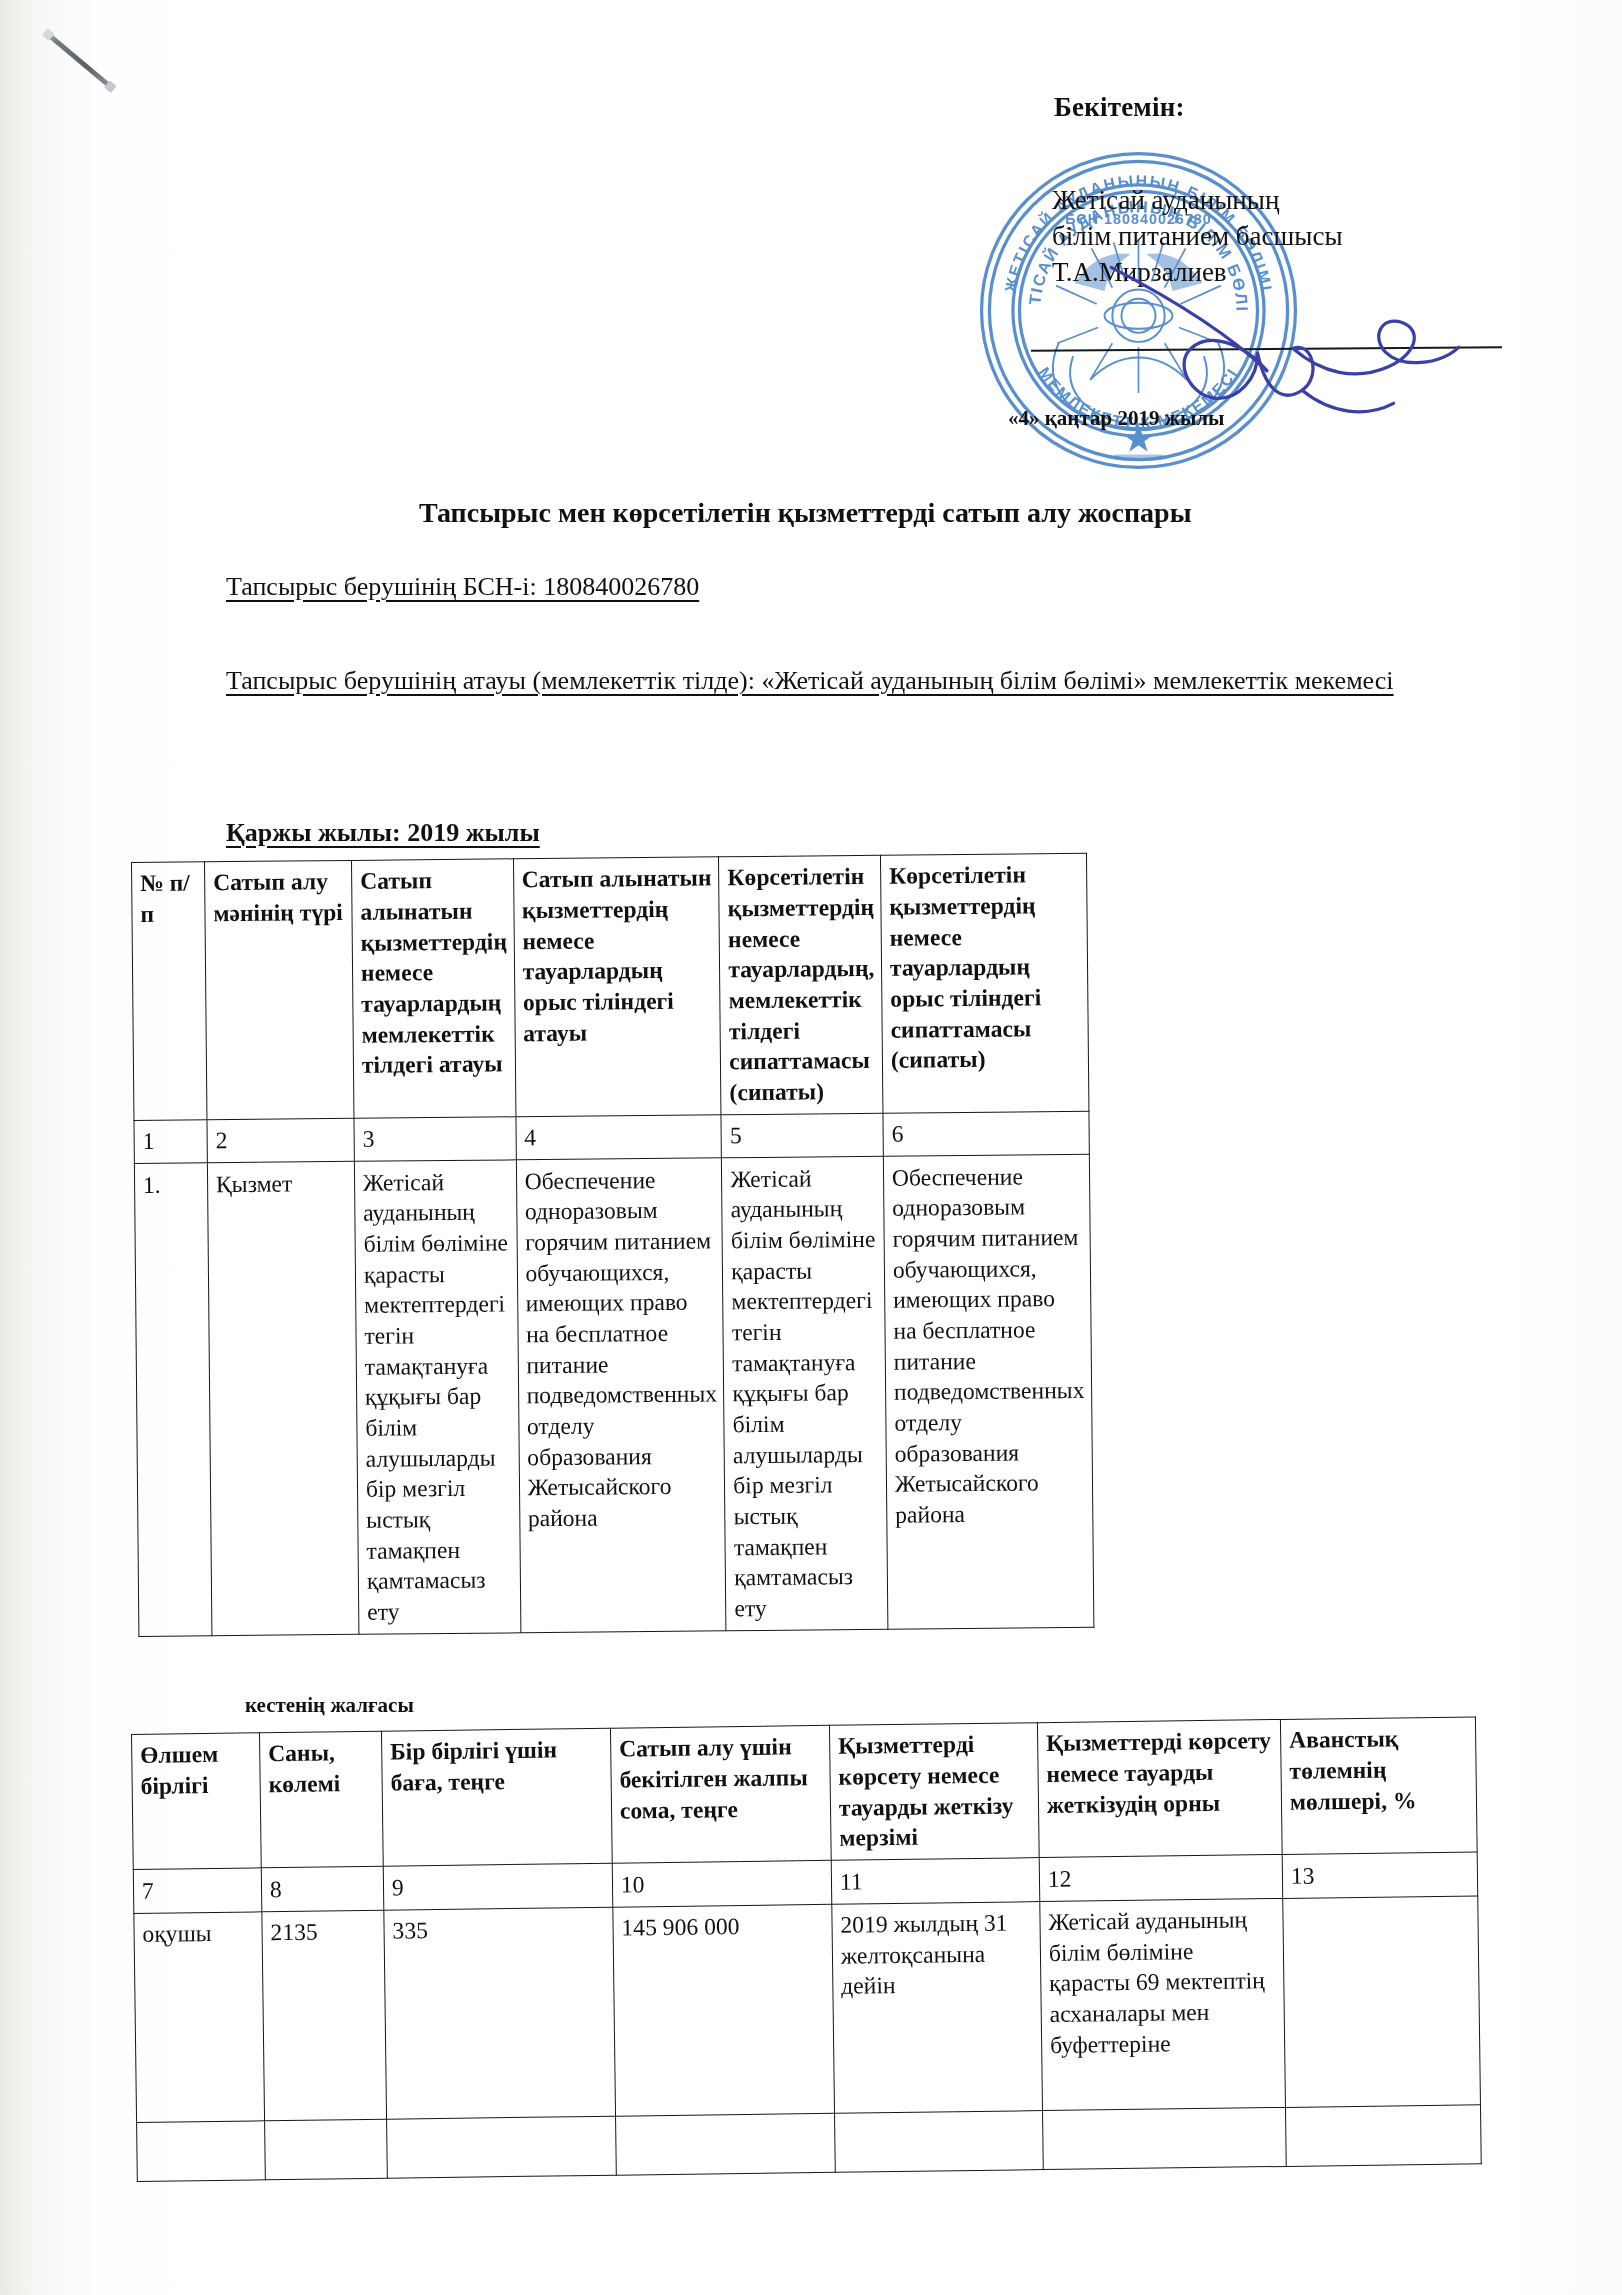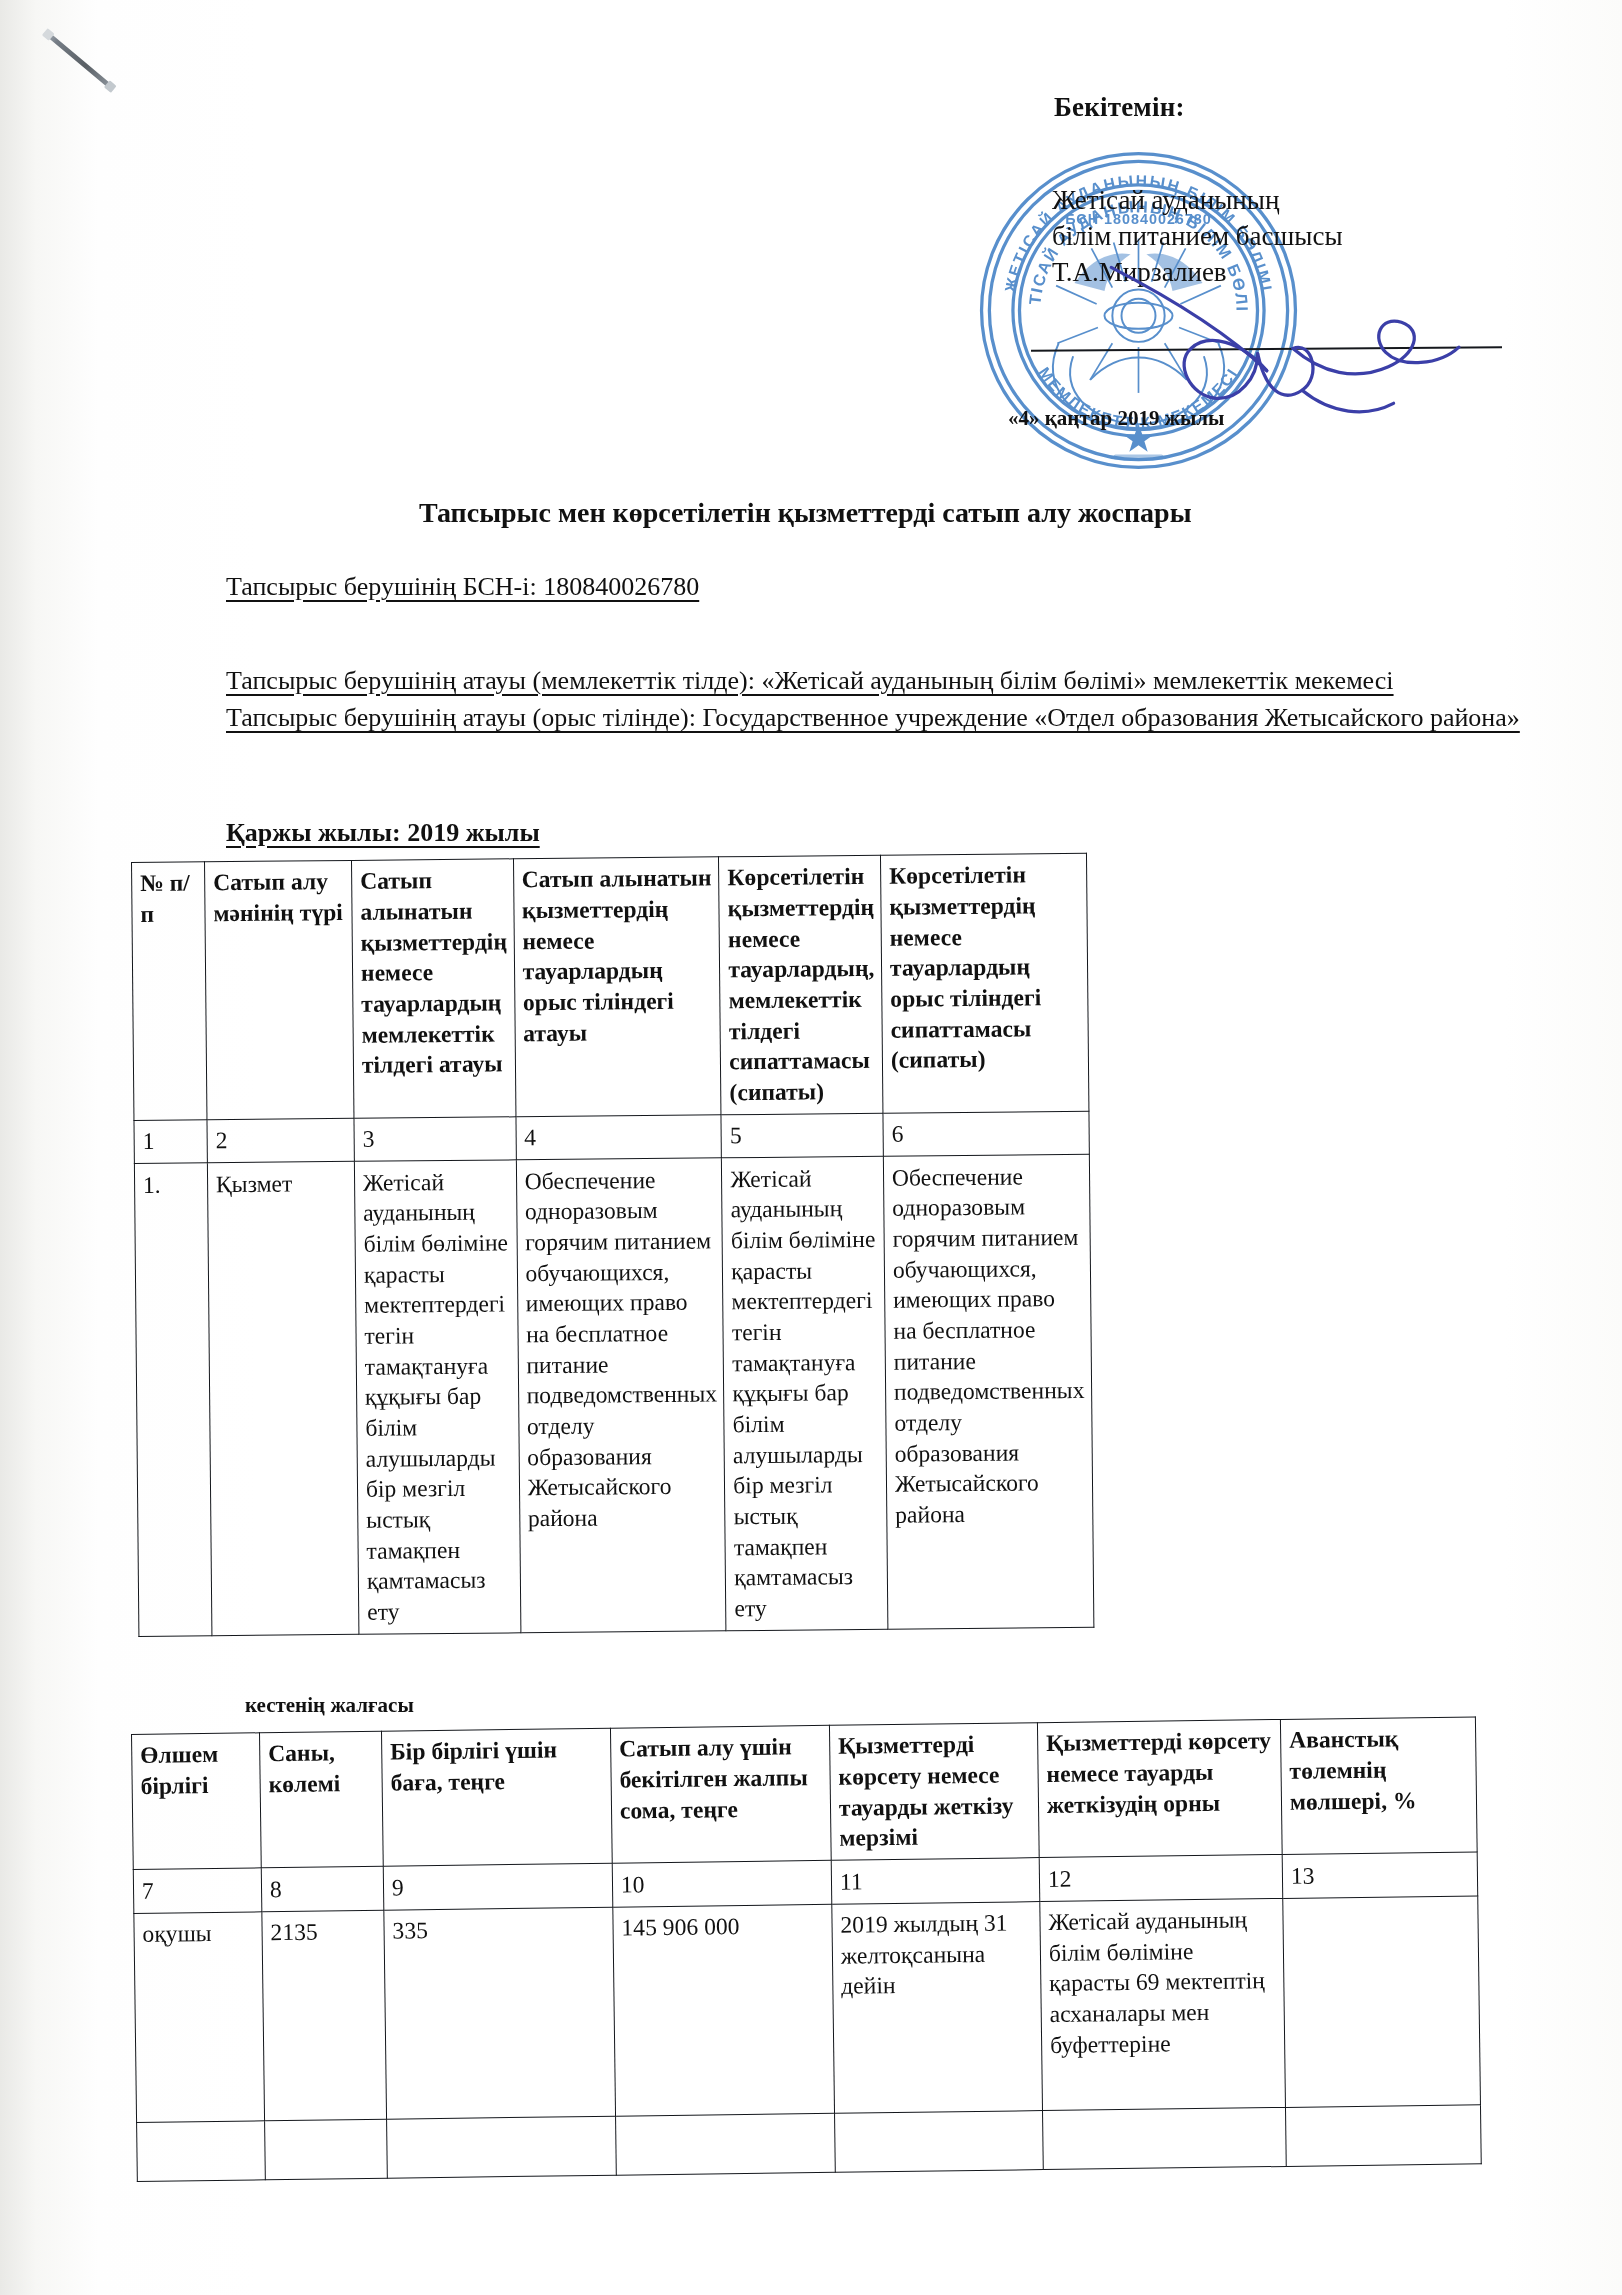--- a/index.html
+++ b/index.html
@@ -196,21 +196,20 @@
   </div>
 
   <div class="datline">«4» қаңтар 2019 жылы</div>
 
   <div class="doctitle">Тапсырыс мен көрсетілетін қызметтерді сатып алу жоспары</div>
 
   <div class="intro">
     <div class="blk l">Тапсырыс берушінің БСН-і: 180840026780</div>
     <div style="height:34px"></div>
     <div class="l just">Тапсырыс берушінің атауы (мемлекеттік тілде): «Жетісай ауданының білім бөлімі» мемлекеттік мекемесі</div>
-    <div class="l">Тапсырыс берушінің атауы (орыс тілінде): Государственное учреждение «Отдел образования Жетысайского района»</div>
   </div>
   <div class="fin">Қаржы жылы: 2019 жылы</div>
 
   <div class="tblwrap t1">
     <table class="doc">
       <colgroup>
         <col style="width:73px">
           <col style="width:147px">
           <col style="width:151px">
         <col style="width:171px">

